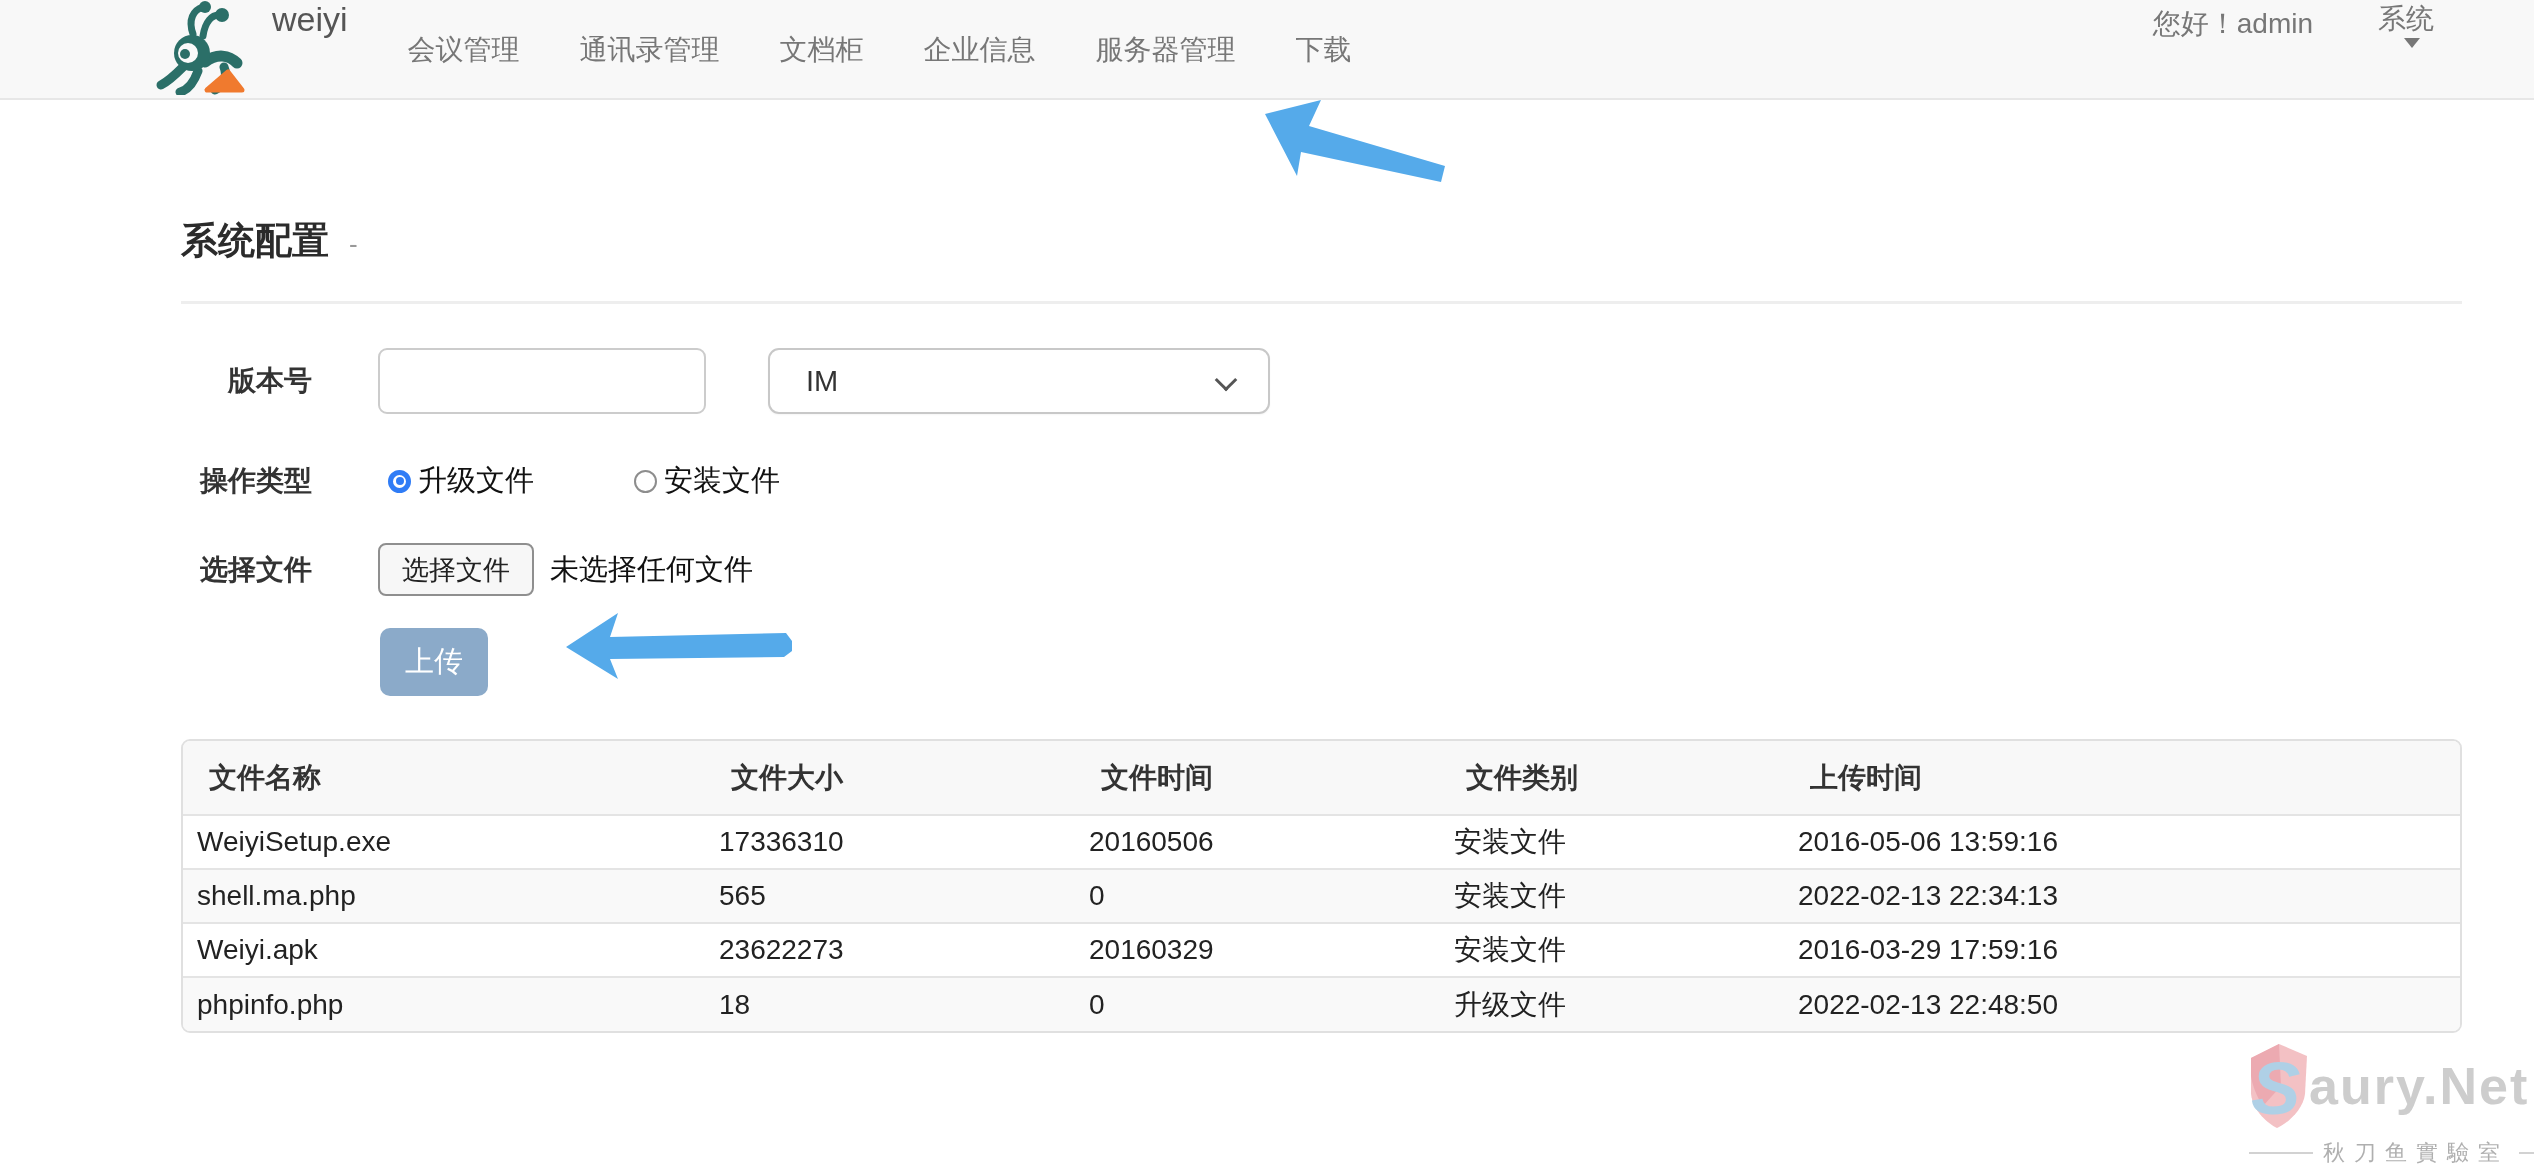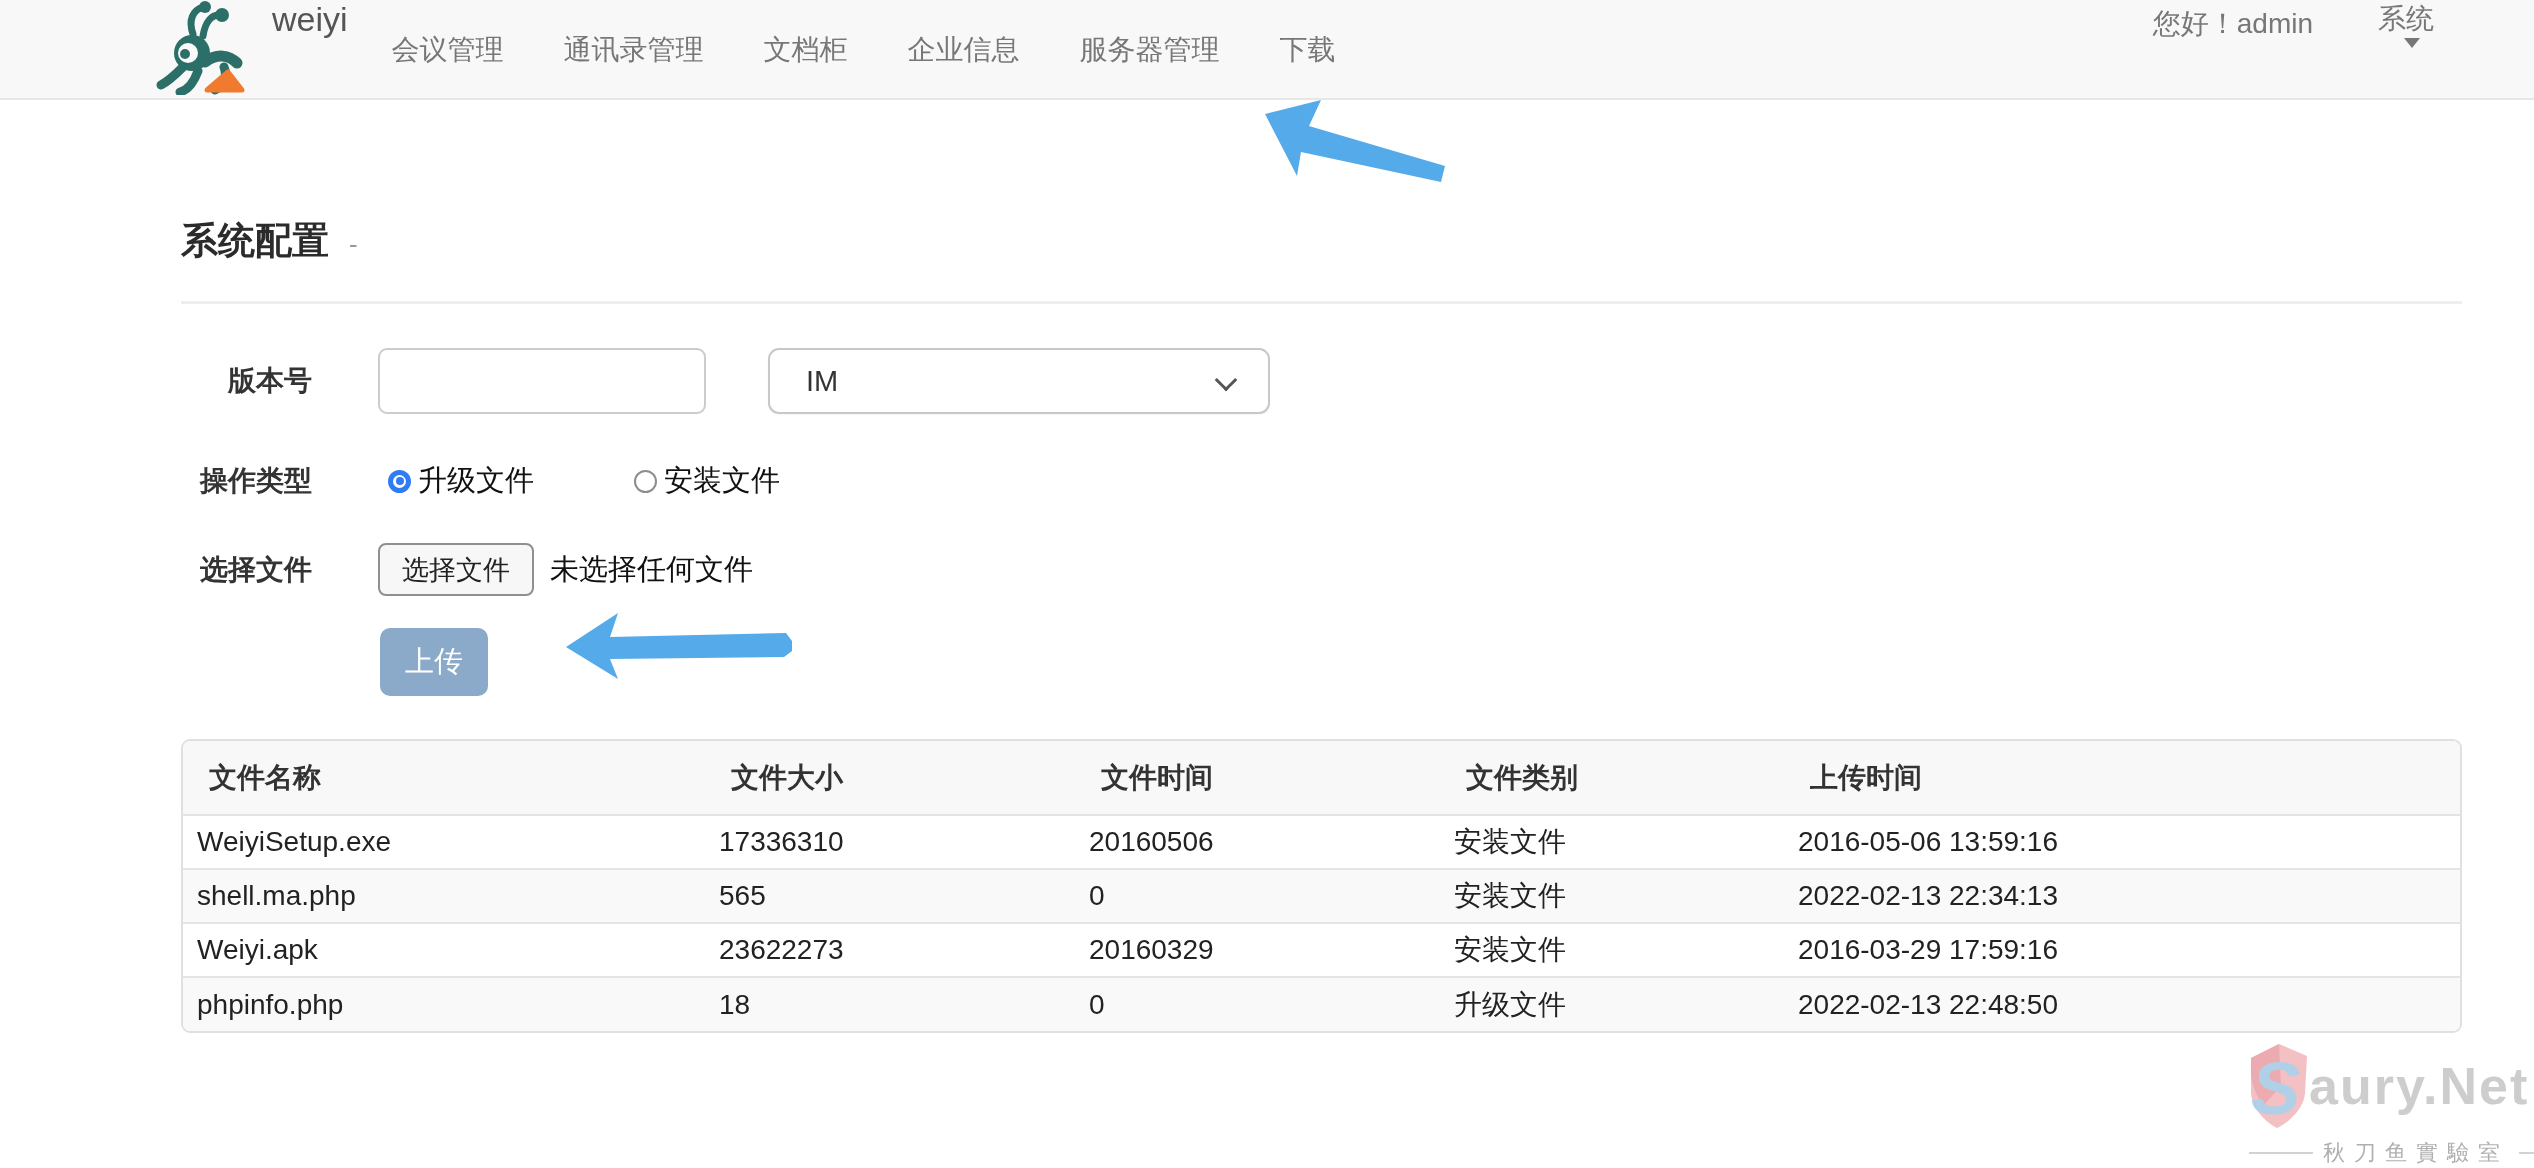--- a/index.html
+++ b/index.html
@@ -5,21 +5,21 @@
   * { margin:0; padding:0; box-sizing:border-box; }
   html,body { width:2534px; height:1168px; overflow:hidden; background:#fff;
               font-family:"Liberation Sans", sans-serif; }
 
   
   .navbar { position:relative; height:100px; background:var(--navbar-bg,#f8f8f8);
             border-bottom:2px solid #e7e7e7; display:flex; align-items:flex-start;
             padding:0 100px 0 153px; }
   .logo { width:95px; height:95px; flex:0 0 auto; cursor:pointer; }
   .brand { font-size:34px; color:#555; margin-left:24px; cursor:pointer; }
-  .nav-items { display:flex; list-style:none; margin-left:44px; }
+  .nav-items { display:flex; list-style:none; margin-left:60px; }
   .nav-items li { font-size:28px; color:#777; margin-right:60px; cursor:pointer; line-height:100px; }
   .nav-right { margin-left:auto; display:flex; align-items:center; }
   .greeting { font-size:28px; color:#777; }
   .system-menu { font-size:28px; color:#777; margin-left:65px; cursor:pointer; display:flex; align-items:center;flex-direction:column; }
   .caret { display:inline-block; width:0; height:0; margin-left:12px;
            border-left:8px solid transparent; border-right:8px solid transparent;
            border-top:10px solid #777; }
 
   
   .arrow { position:absolute; z-index:50; }

